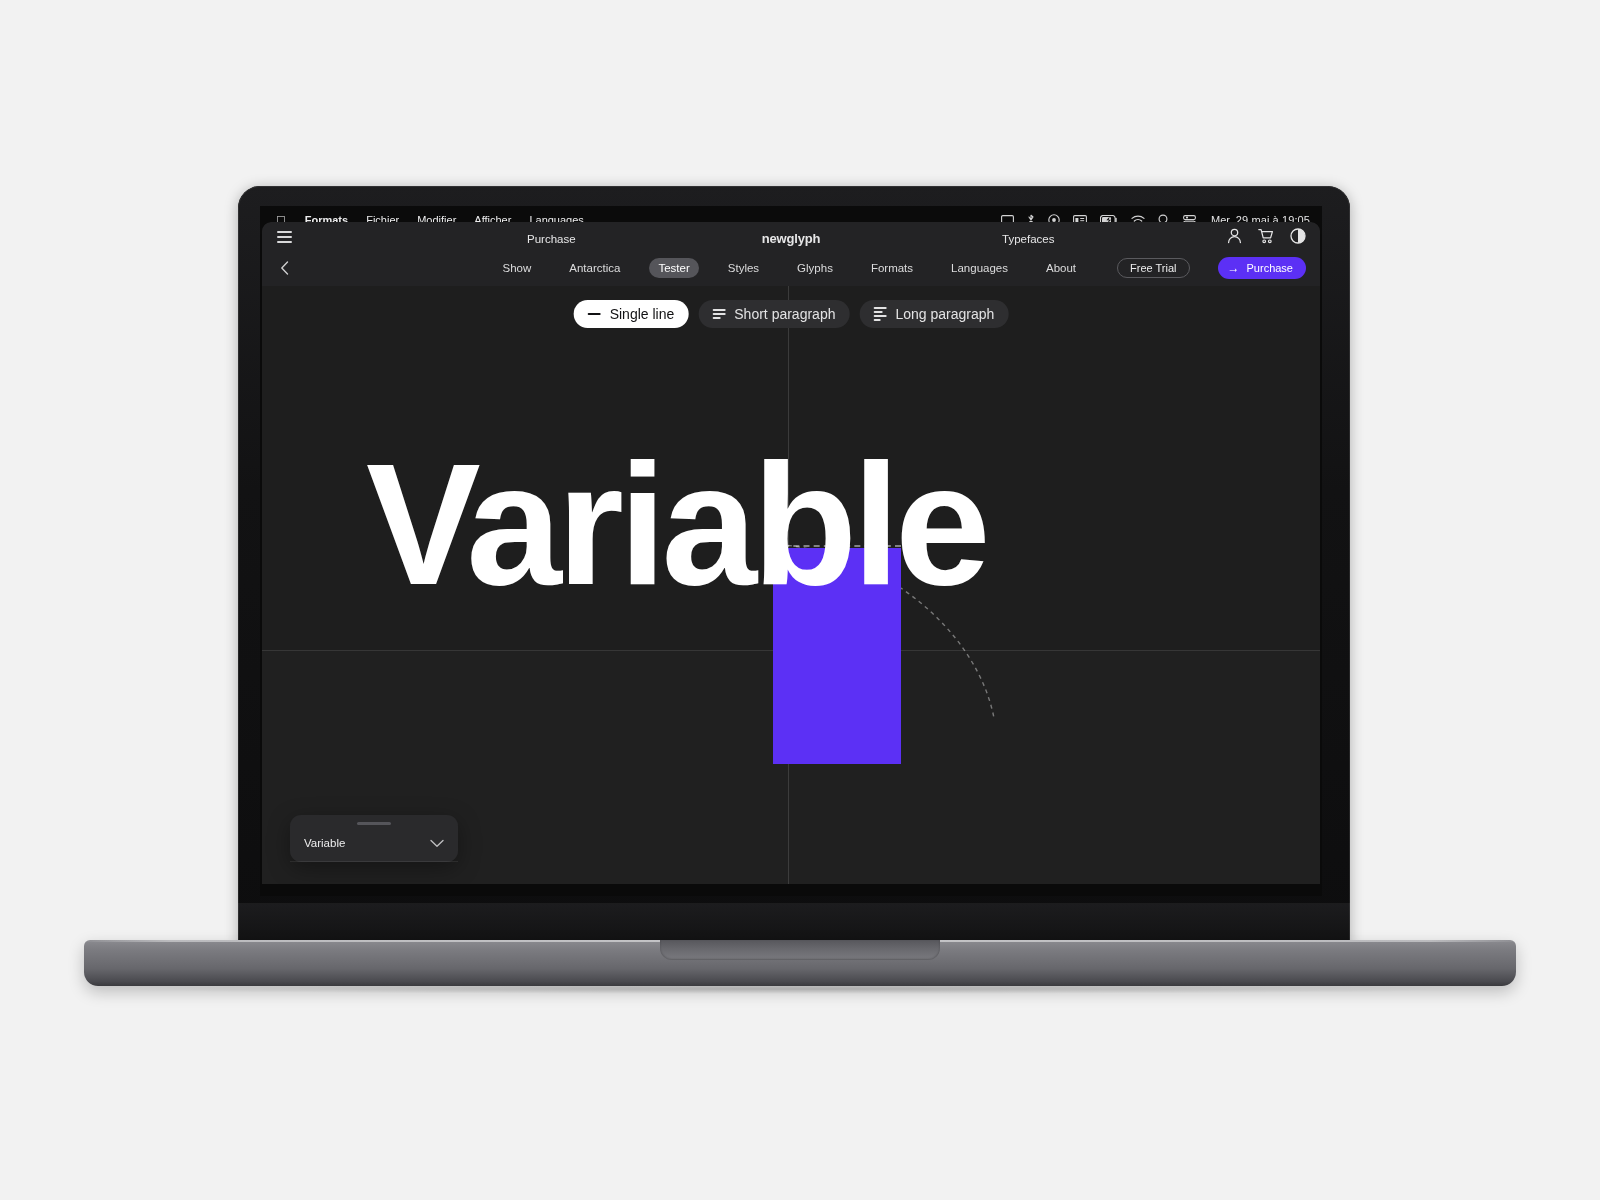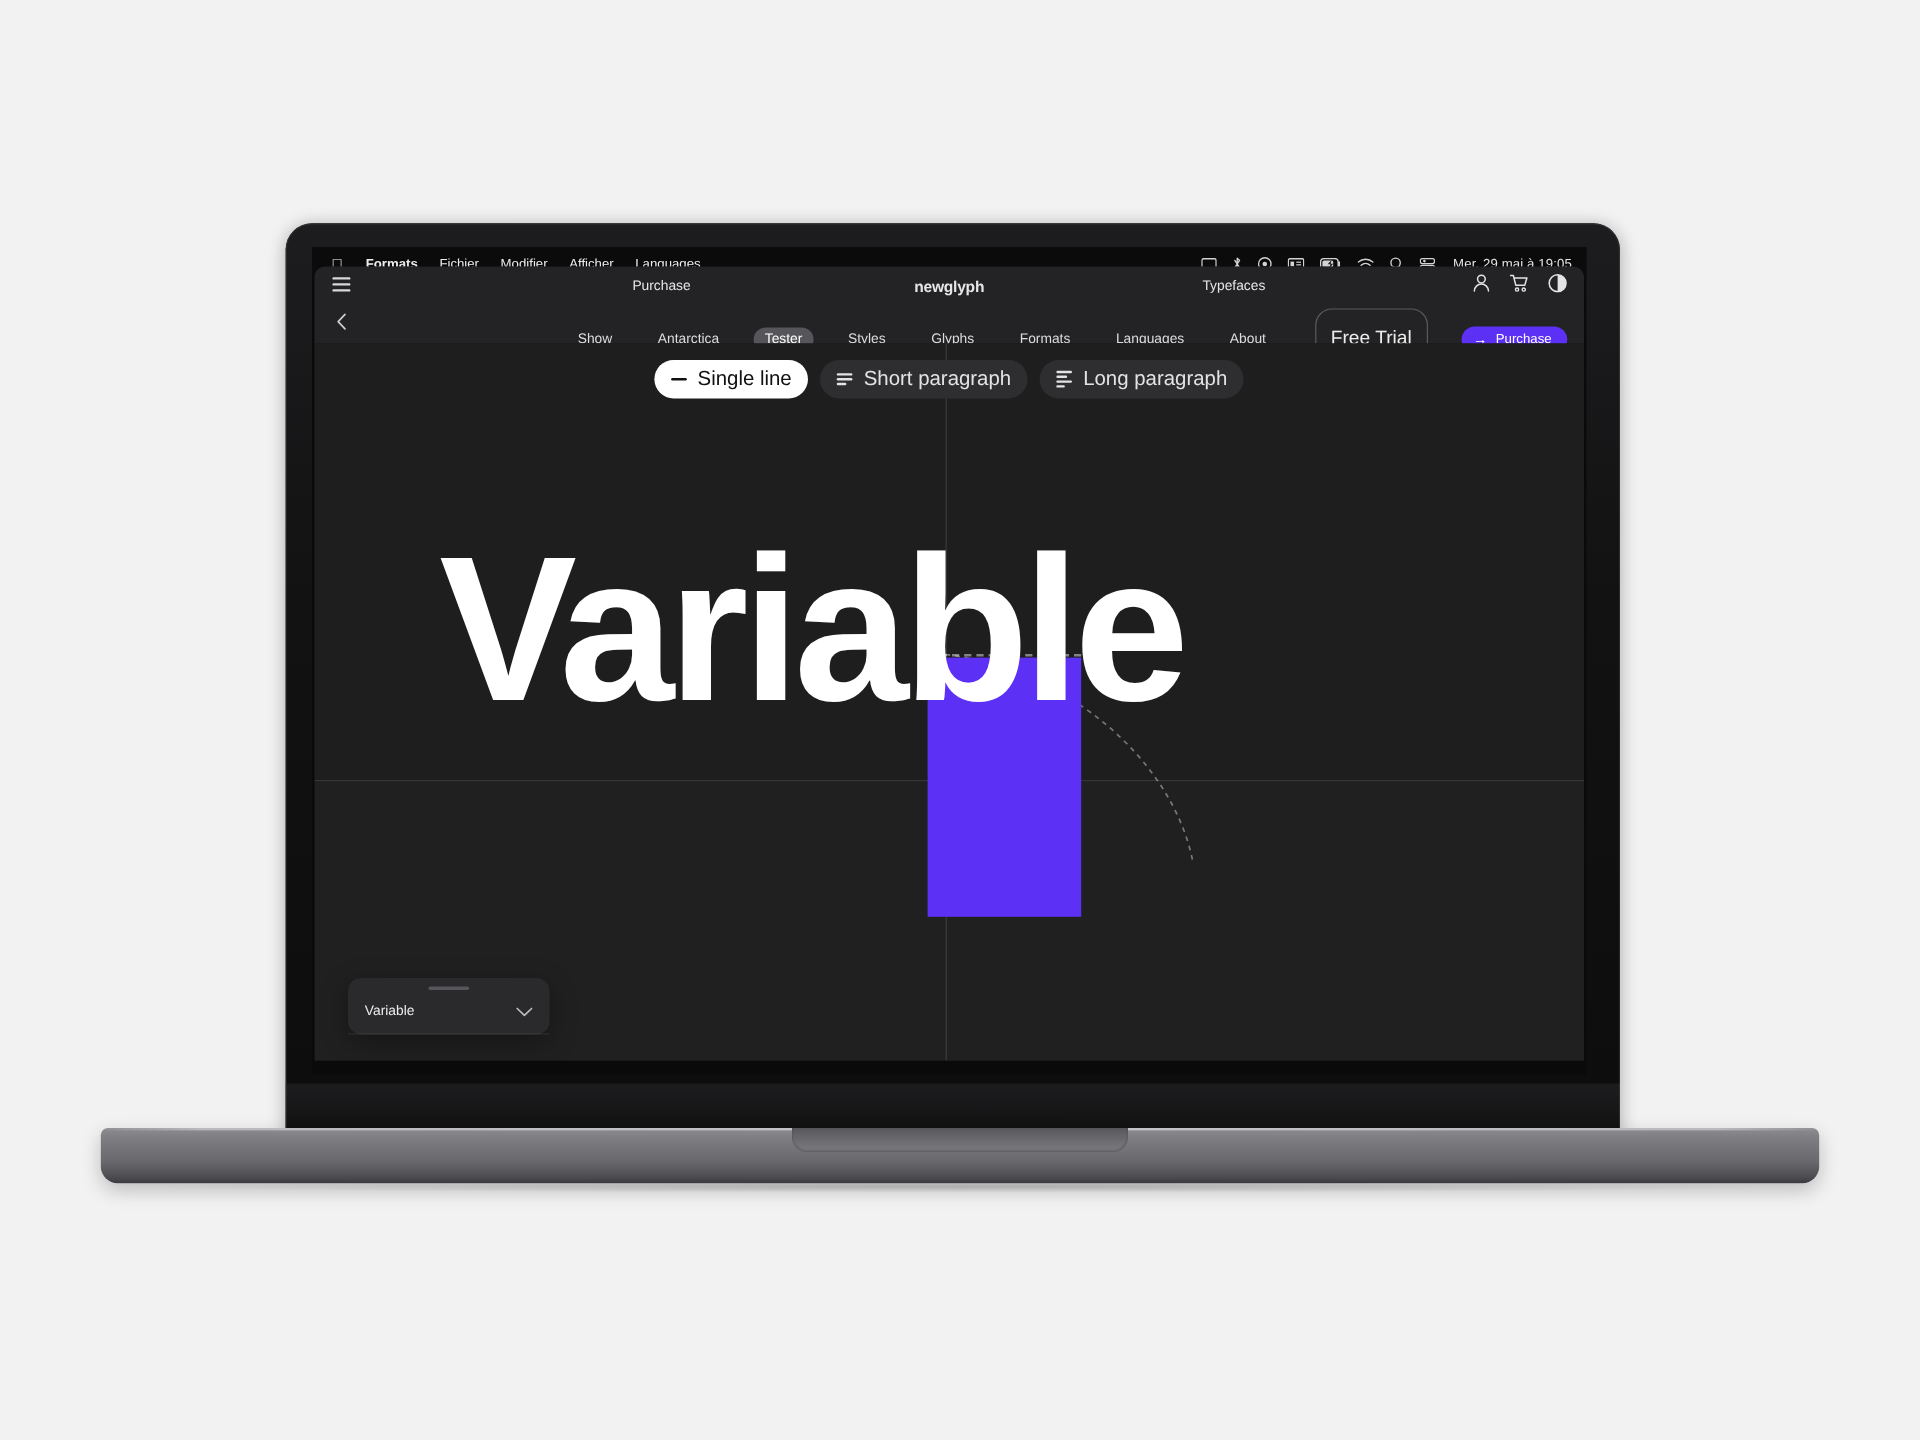--- a/index.html
+++ b/index.html
@@ -230,25 +230,25 @@
     color: #dcdcdd;
     padding: 4px 9px;
     border-radius: 13px;
     white-space: nowrap;
   }
   .subnav-item.active {
     background: #55555a;
     color: #ffffff;
   }
   .btn-free-trial {
-    font-size: 16px;
+    font-size: 11px;
     color: #ececed;
     border: 1px solid #5a5a5e;
     border-radius: 14px;
-    padding: 16px 12px;
+    padding: 3px 12px;
     margin-left: 12px;
     background: transparent;
     white-space: nowrap;
   }
   .btn-purchase {
     font-size: 11px;
     color: #ffffff;
     background: #5c30f5;
     border-radius: 14px;
     padding: 5px 13px 5px 10px;
@@ -300,21 +300,21 @@
     transform: translateX(-50%);
     top: 14px;
     display: flex;
     gap: 10px;
     z-index: 6;
   }
   .pill {
     display: inline-flex;
     align-items: center;
     gap: 9px;
-    font-size: 17px;
+    font-size: 14px;
     padding: 6px 14px;
     border-radius: 16px;
     background: #2e2e30;
     color: #e3e3e4;
     white-space: nowrap;
   }
   .pill.active { background: #ffffff; color: #111113; }
   .pill-ico { display: inline-flex; flex-direction: column; gap: 2.5px; }
   .pill-ico i { display: block; height: 1.7px; border-radius: 1px; background: currentColor; }
 

